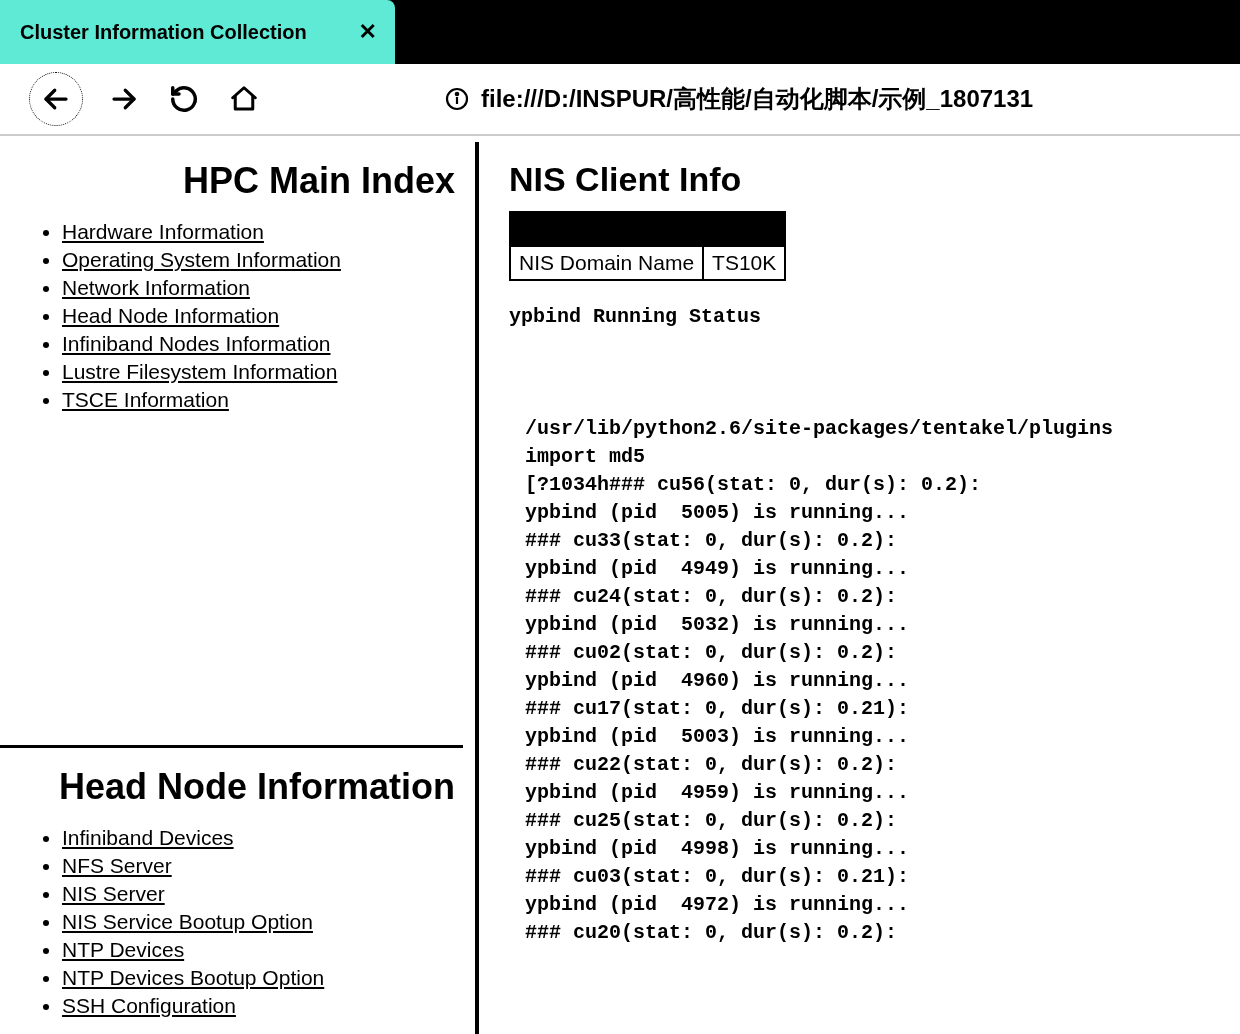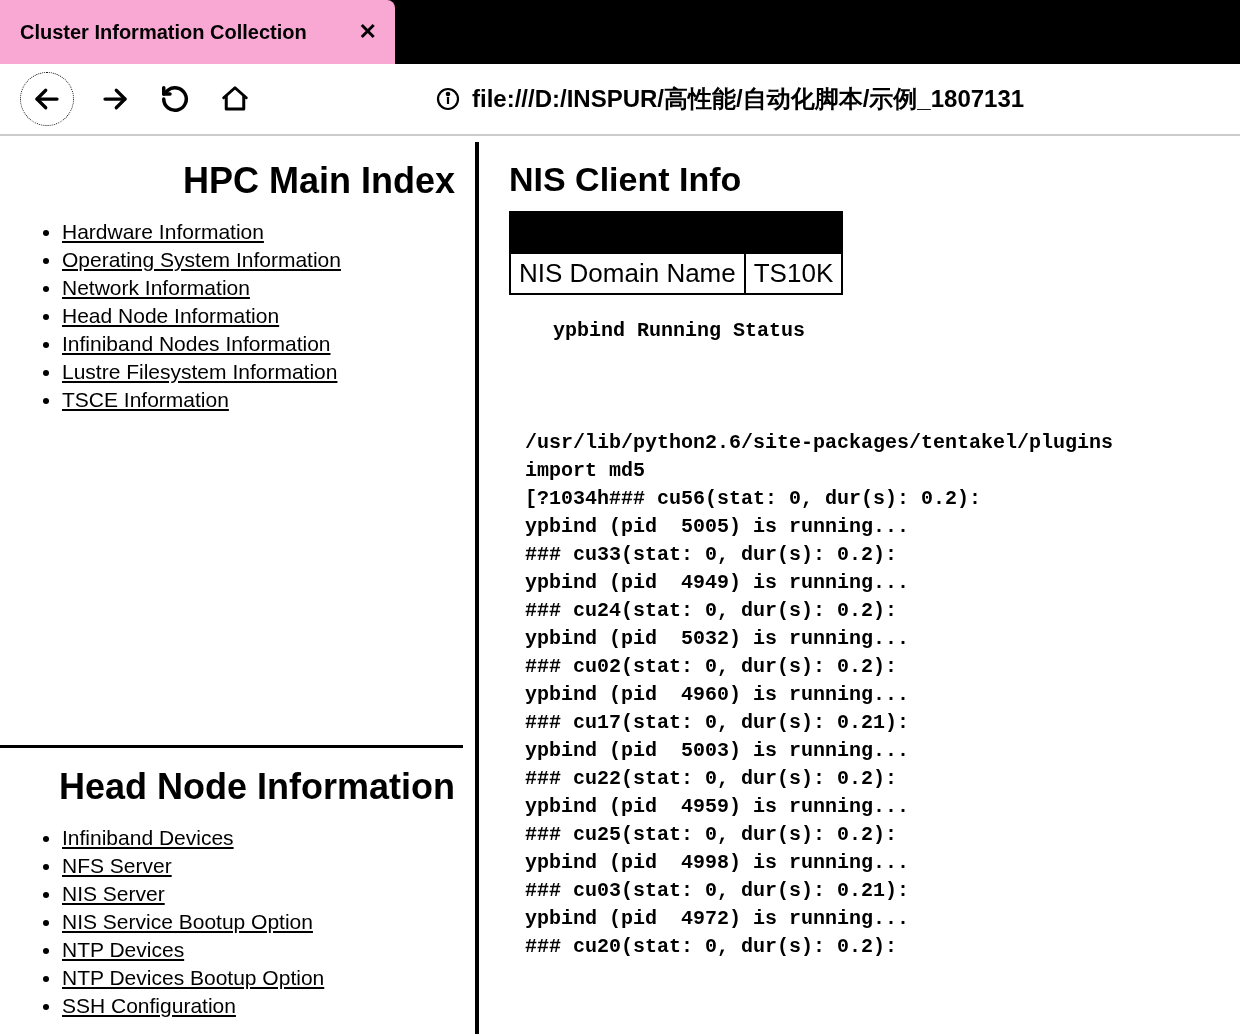--- a/index.html
+++ b/index.html
@@ -13,42 +13,42 @@
     }
 
     
     .tab-strip {
       height: 64px;
       background: #000;
       display: flex;
       align-items: stretch;
     }
     .tab {
-      background: #f9a8d4;
+      background: #5eead4;
       display: flex;
       align-items: center;
       padding: 0 18px 0 20px;
       font-weight: 700;
       font-size: 20px;
       border-top-right-radius: 8px;
       width: 395px;
       justify-content: space-between;
     }
     .tab .close {
       font-size: 22px;
       font-weight: 900;
     }
 
     
     .toolbar {
       height: 72px;
       display: flex;
       align-items: center;
       gap: 22px;
-      padding-left: 20px;
+      padding-left: 29px;
       border-bottom: 2px solid #ccc;
     }
     .nav-btn { width: 38px; height: 38px; display: inline-flex; align-items: center; justify-content: center; }
     .nav-btn svg { width: 30px; height: 30px; }
     .back-wrap {
       border: 1px dotted #000;
       border-radius: 50%;
       width: 54px; height: 54px;
       display: inline-flex; align-items: center; justify-content: center;
     }
@@ -113,21 +113,21 @@
       margin: 10px 0 12px 0;
     }
 
     .nis-table {
       border-collapse: collapse;
       margin-bottom: 22px;
     }
     .nis-table th, .nis-table td {
       border: 2px solid #000;
       padding: 4px 8px;
-      font-size: 26px;
+      font-size: 21px;
       text-align: left;
     }
     .nis-table th {
       background: #000;
       color: #fff;
       height: 26px;
     }
 
     pre.mono {
       font-family: "Courier New", Courier, monospace;
@@ -136,21 +136,20 @@
       line-height: 28px;
       margin: 16px;
       white-space: pre;
     }
     .mono-line {
       font-family: "Courier New", Courier, monospace;
       font-weight: 700;
       font-size: 20px;
       line-height: 28px;
       white-space: nowrap;
-      margin-left: 44px;
     }
     .section-gap { height: 40px; }
   </style>
 </head>
 <body>
 
 <div class="tab-strip">
   <div class="tab">
     <span>Cluster Information Collection</span>
     <span class="close">✕</span>

